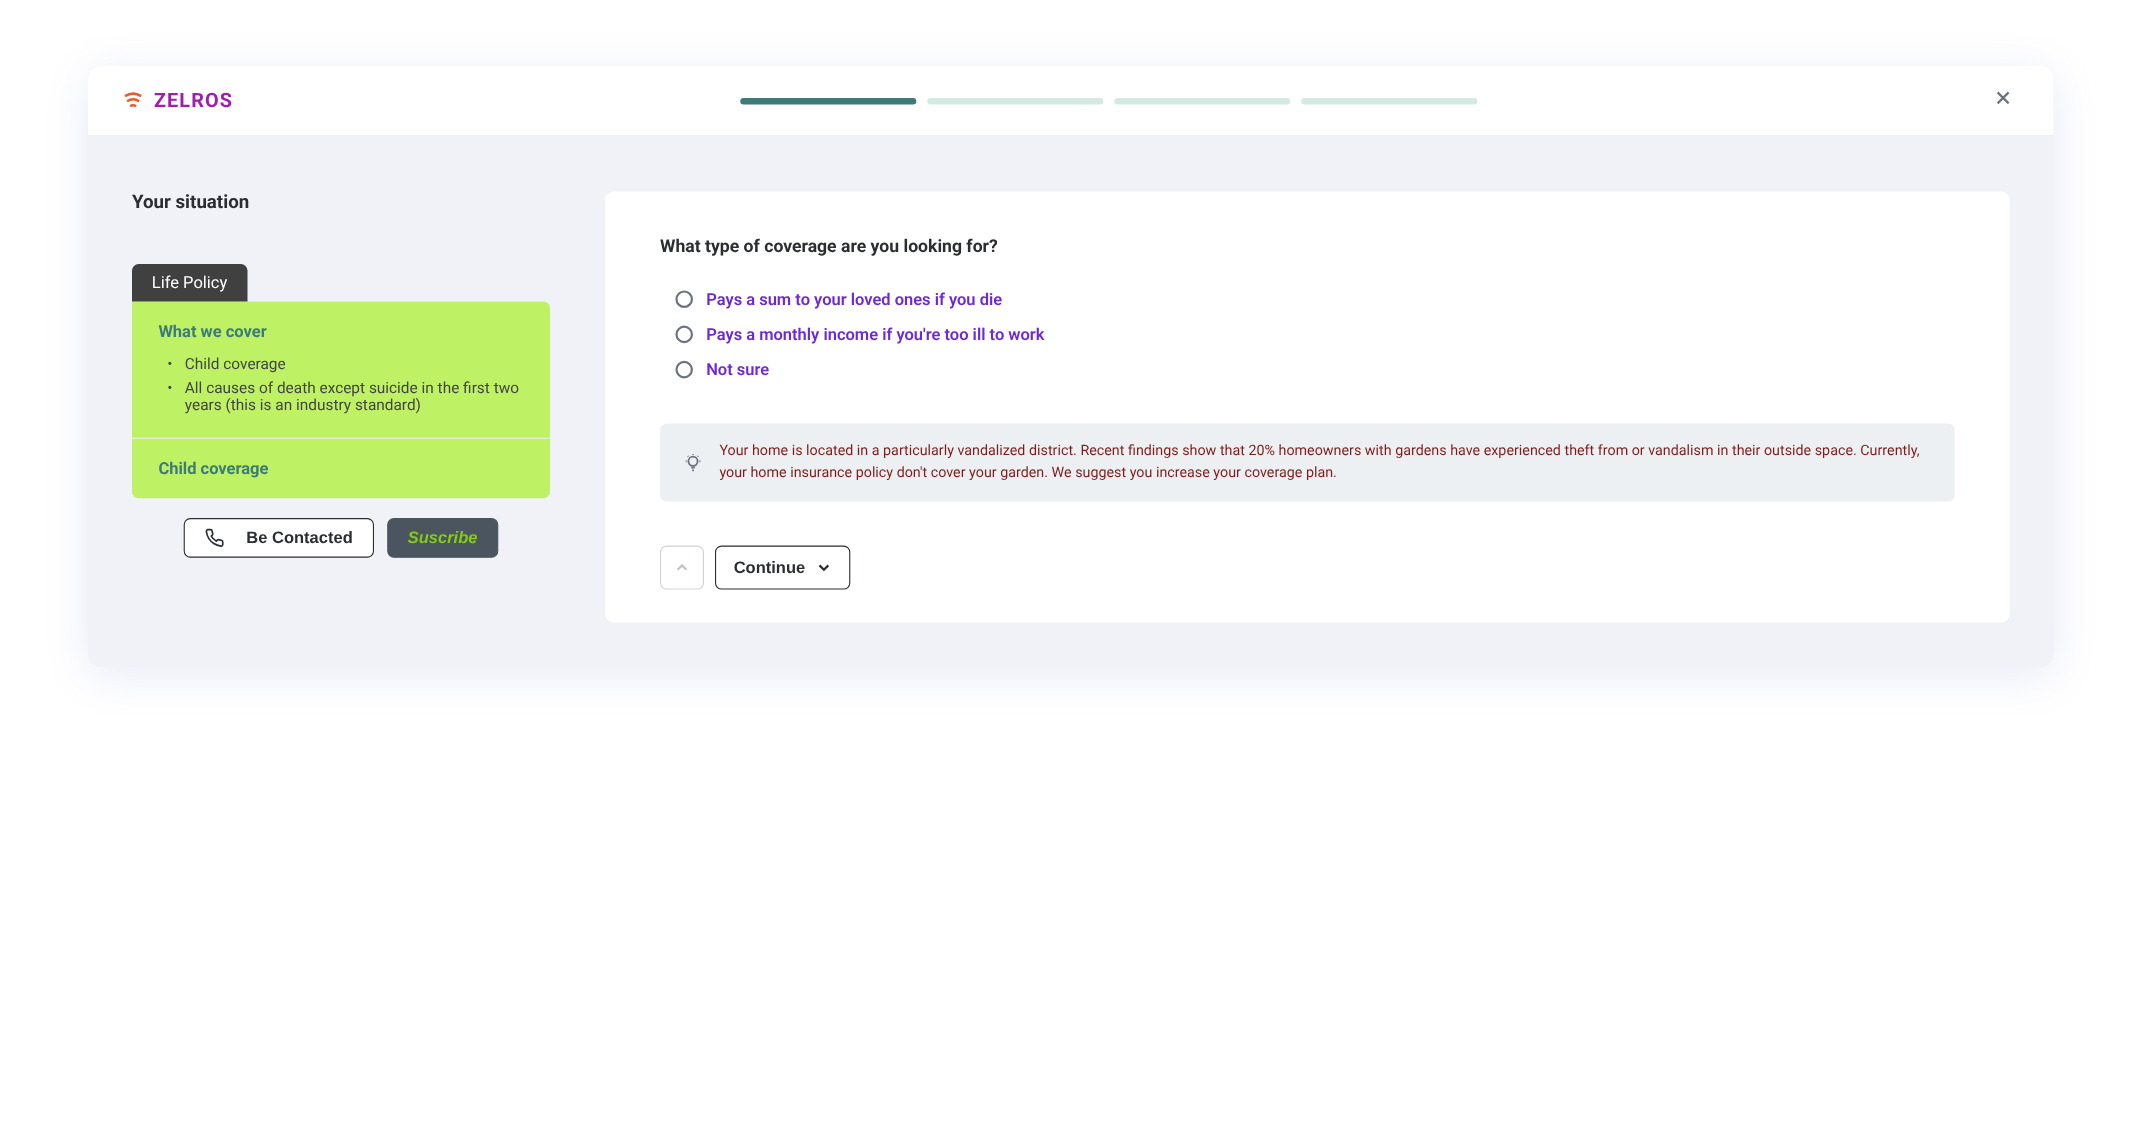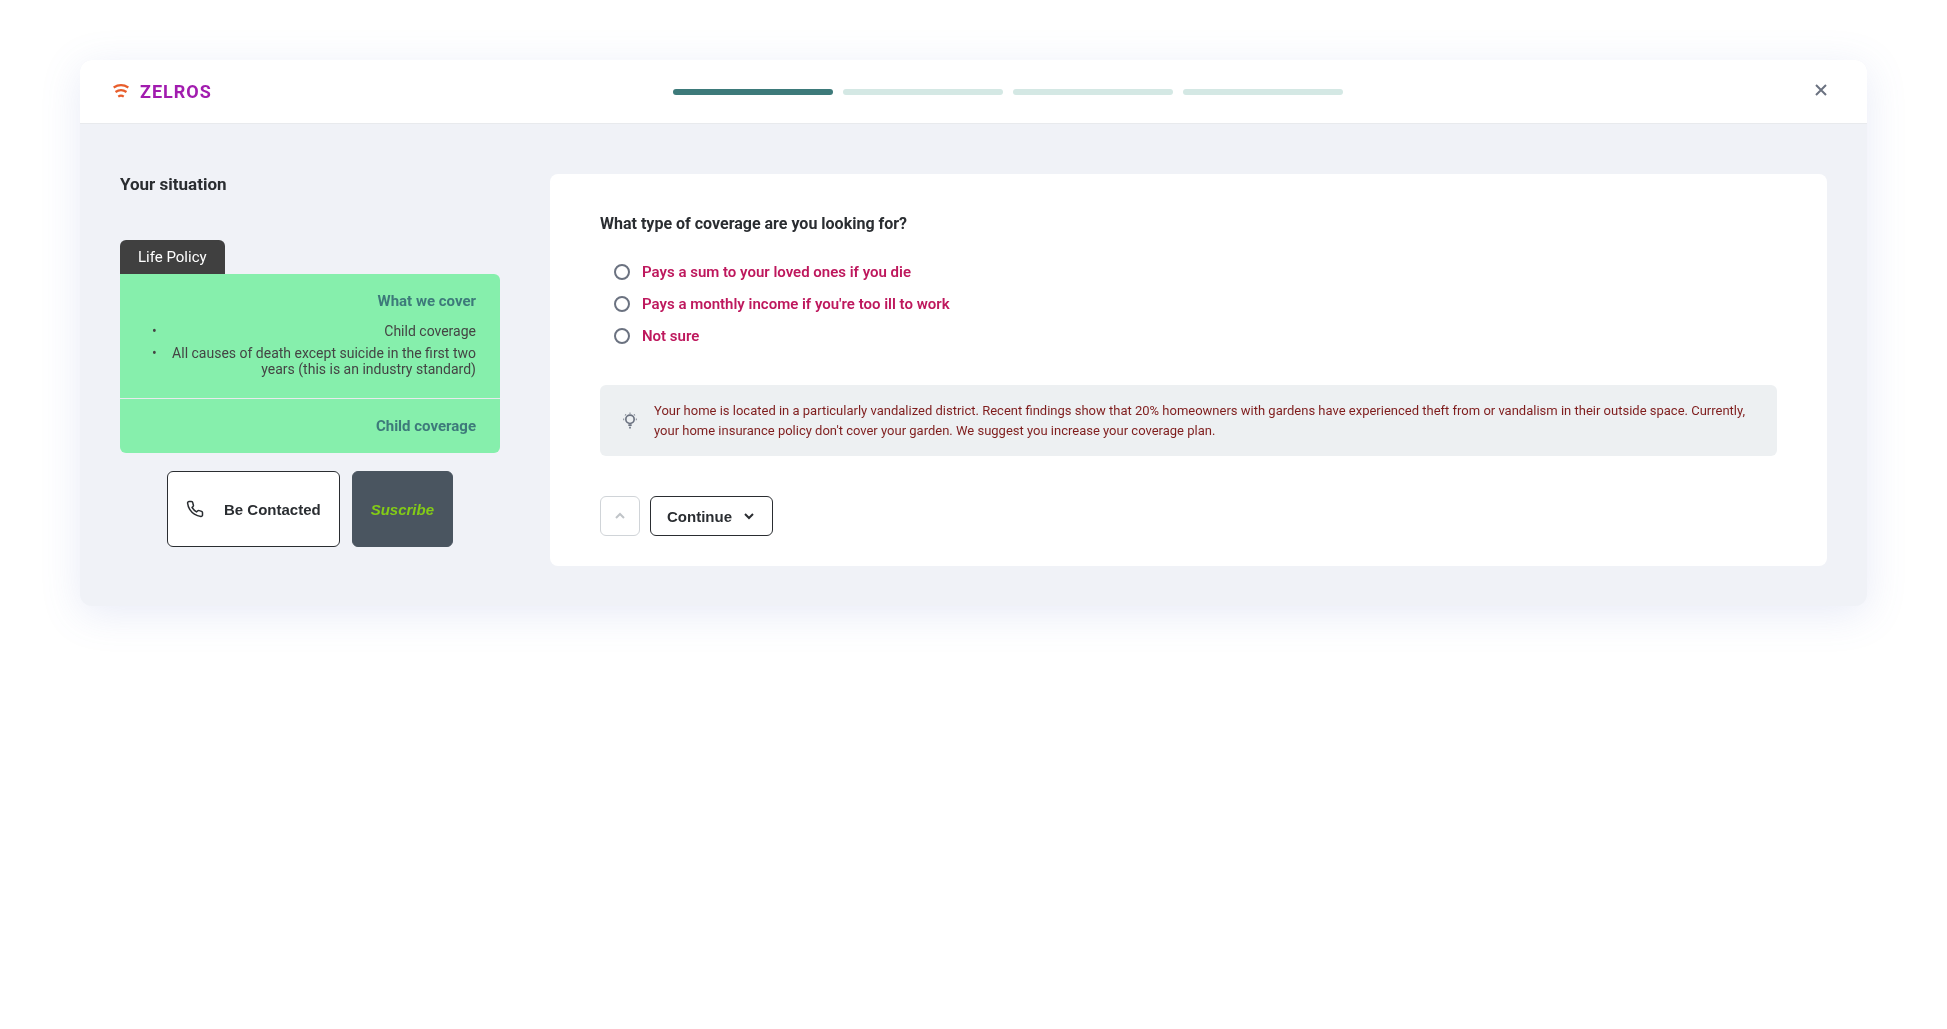--- a/index.html
+++ b/index.html
@@ -80,24 +80,23 @@
     .policy-tab {
       display: inline-block;
       background: #404040;
       color: #fff;
       padding: 8px 18px;
       border-radius: 6px 6px 0 0;
       font-size: 15px;
       margin-top: 30px;
     }
     .policy-card {
-      background: #86efac;
+      background: #bef264;
       border-radius: 0 6px 6px 6px;
       overflow: hidden;
-      text-align: right;
     }
     .policy-section {
       padding: 18px 24px;
     }
     .policy-section + .policy-section {
       border-top: 1px solid #e8eaed;
     }
     .policy-heading {
       color: #3d7a7a;
       font-weight: 700;
@@ -121,21 +120,21 @@
       left: 0;
       color: #444;
     }
     .sidebar-actions {
       display: flex;
       gap: 12px;
       justify-content: center;
       margin-top: 18px;
     }
     .btn {
-      padding: 28px 18px;
+      padding: 8px 18px;
       border-radius: 6px;
       font-size: 15px;
       font-weight: 600;
       cursor: pointer;
       display: flex;
       align-items: flex-end;
       gap: 20px;
     }
     .btn-outline {
       background: #fff;
@@ -176,21 +175,21 @@
     .radio-circle {
       width: 16px;
       height: 16px;
       border: 2px solid #6b7280;
       border-radius: 50%;
       flex-shrink: 0;
     }
     .radio-label {
       font-size: 15px;
       font-weight: 600;
-      color: #be185d;
+      color: #6d28d9;
     }
     .tip-box {
       background: #edf0f2;
       border-radius: 6px;
       padding: 16px 20px;
       display: flex;
       gap: 14px;
       align-items: flex-start;
       margin-bottom: 40px;
     }

